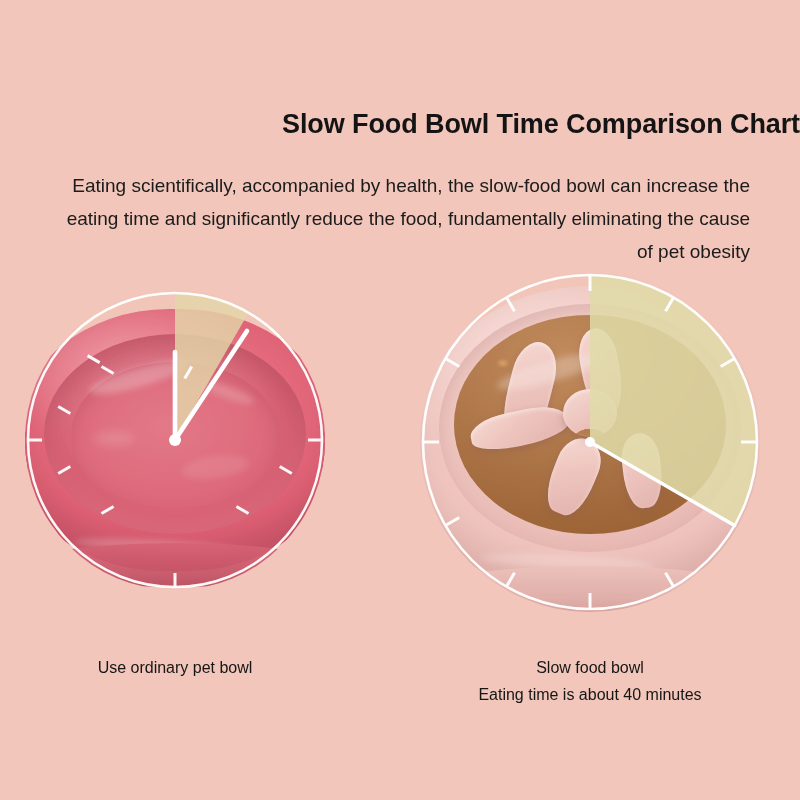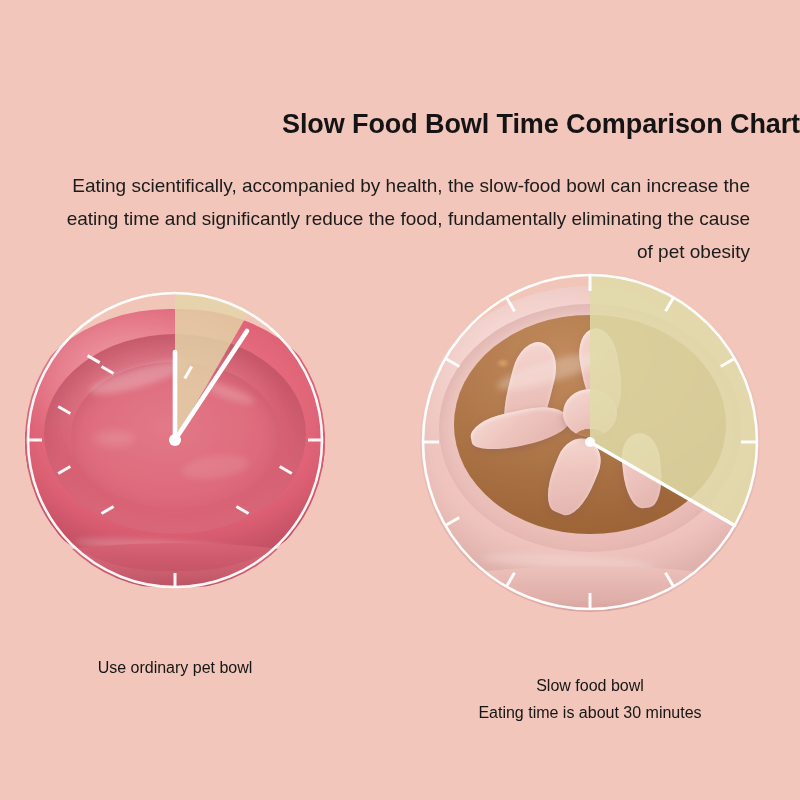--- a/index.html
+++ b/index.html
@@ -217,21 +217,21 @@
 
   
   .caption {
     position:absolute;
     text-align:center;
     font-size:16px;
     line-height:1.66;
     color:#161616;
   }
   #caption-left  { left:25px;  top:655px; width:300px; }
-  #caption-right { left:420px; top:673px; width:340px; }
+  #caption-right { left:420px; top:655px; width:340px; }
   .caption-line { display:block; white-space:nowrap; }
 </style>
 </head>
 <body style="background: rgb(242, 198, 186);">
 
 <div id="header">
   <div id="page-title">Slow Food Bowl Time Comparison Chart</div>
   <div id="subtitle">Eating scientifically, accompanied by health, the slow-food bowl can increase the eating time and significantly reduce the food, fundamentally eliminating the cause of pet obesity</div>
 </div>
 
@@ -335,14 +335,14 @@
     </div>
   </div>
 </div>
 
 <div class="caption" id="caption-left">
   <span class="caption-line">Use ordinary pet bowl</span>
 </div>
 
 <div class="caption" id="caption-right">
   <span class="caption-line">Slow food bowl</span>
-  <span class="caption-line">Eating time is about 30 minutes</span>
+  <span class="caption-line">Eating time is about 40 minutes</span>
 </div>
 
 </body></html>

